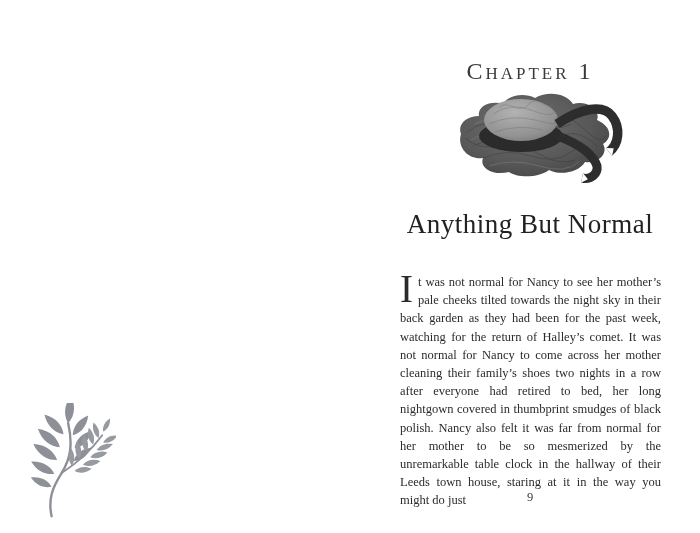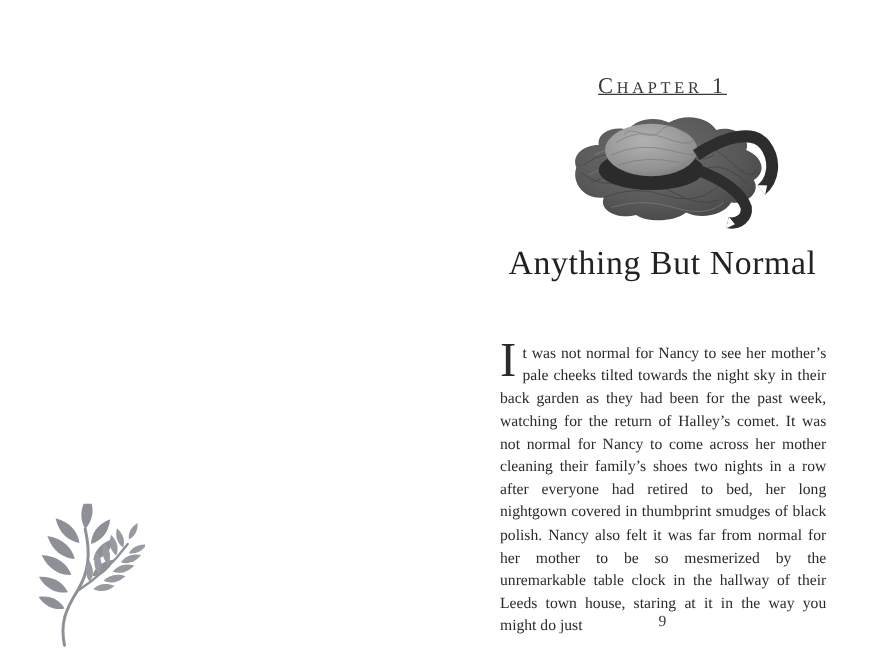--- a/index.html
+++ b/index.html
@@ -14,28 +14,27 @@
   .spread{position:absolute;inset:0;}
   .left-page{position:absolute;left:0;top:0;width:350px;height:533px;}
   .right-page{position:absolute;left:360px;top:0;width:340px;height:533px;}
 
   .leaf-illustration{position:absolute;left:24px;top:403px;}
 
   .chapter-label{
     position:absolute;top:58px;left:0;width:100%;
     text-align:center;
     font-variant:small-caps;
-    font-size:18px;
+    font-size:24px;
     letter-spacing:3px;
     color:#3a3a3a;
-    text-decoration:underline;
   }
   .hat-illustration{position:absolute;left:95px;top:88px;}
   .chapter-title{
-    position:absolute;top:195px;left:0;width:100%;
+    position:absolute;top:209px;left:0;width:100%;
     text-align:center;
     font-size:27px;
     letter-spacing:0.5px;
     color:#222222;
     line-height:30px;
   }
   .body-text{
     position:absolute;top:273px;left:40px;width:261px;
     font-size:12.5px;
     line-height:18.2px;

